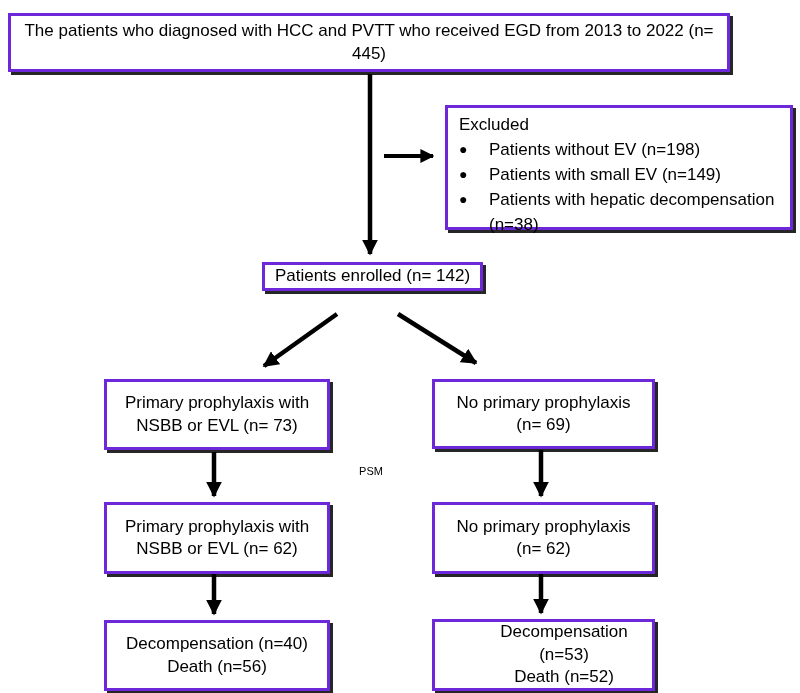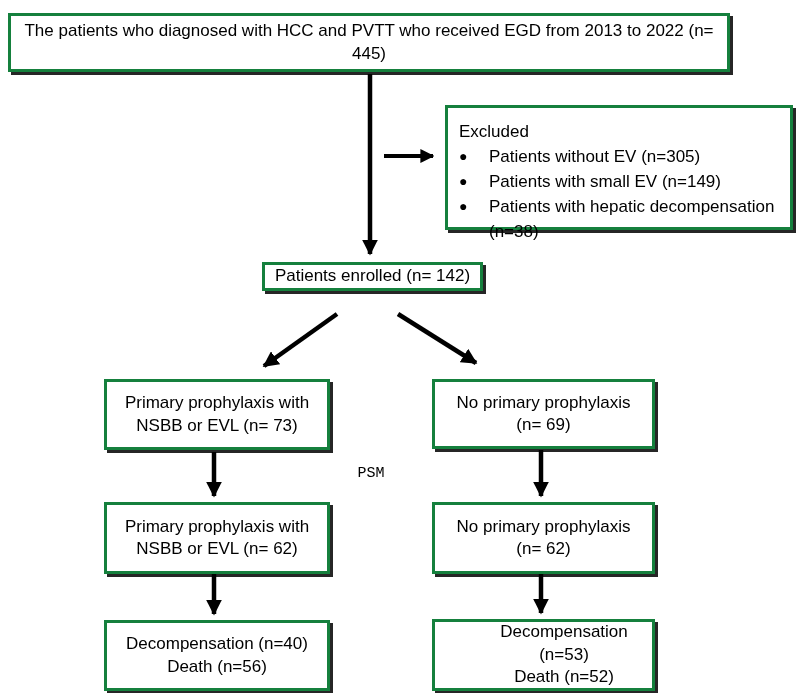--- a/index.html
+++ b/index.html
@@ -18,21 +18,21 @@
   }
   .arrows {
     position: absolute;
     left: 0; top: 0;
     width: 800px; height: 693px;
     pointer-events: none;
   }
   .fc-box {
     position: absolute;
     box-sizing: border-box;
-    border: 3px solid #15803d;
+    border: 3px solid #6d28d9;
     background: #ffffff;
     box-shadow: 3px 3px 0 rgba(0,0,0,0.85);
     display: flex;
     align-items: center;
     justify-content: center;
     text-align: center;
     font-size: 17px;
     line-height: 1.32;
   }
   .fc-box .box-text {
@@ -45,38 +45,37 @@
   .right-1      { left: 432px; top: 379px; width: 223px; height: 70px; }
   .left-2       { left: 104px; top: 502px; width: 226px; height: 72px; }
   .right-2      { left: 432px; top: 502px; width: 223px; height: 72px; }
   .left-3       { left: 104px; top: 620px; width: 226px; height: 71px; align-items: center; }
   .right-3      { left: 432px; top: 619px; width: 223px; height: 72px; padding-left: 41px; }
 
   .excluded-box {
     left: 445px; top: 105px; width: 348px; height: 125px;
     display: block;
     text-align: left;
-    padding: 11px 8px 0 11px;
+    padding: 4px 8px 0 11px;
     font-size: 17px;
     line-height: 25px;
   }
   .ex-item { display: flex; }
   .ex-item .bullet {
     width: 30px;
     flex: 0 0 30px;
     font-size: 14px;
   }
   .ex-item .txt { flex: 1; }
 
   .psm {
     position: absolute;
     left: 335px; top: 465px; width: 72px;
     text-align: center;
-    font-size: 15px;
-    font-family: Liberation Mono, monospace;
+    font-size: 11px;
   }
 </style>
 </head>
 <body>
 
 <div class="canvas">
 
   <svg class="arrows" viewBox="0 0 800 693">
     <defs>
       <marker id="ah" viewBox="0 0 10 10" refX="9" refY="5" markerWidth="3.5" markerHeight="3.5" orient="auto-start-reverse">
@@ -94,21 +93,21 @@
   </svg>
 
   <div class="fc-box top-box">
     <span class="box-text">The patients who diagnosed with HCC and PVTT who received EGD from 2013 to 2022 (n= 445)</span>
   </div>
 
   <div class="fc-box excluded-box">
     <div class="ex-title">Excluded</div>
     <div class="ex-item">
       <span class="bullet">●</span>
-      <span class="txt">Patients without EV (n=305)</span>
+      <span class="txt">Patients without EV (n=198)</span>
     </div>
     <div class="ex-item">
       <span class="bullet">●</span>
       <span class="txt">Patients with small EV (n=149)</span>
     </div>
     <div class="ex-item">
       <span class="bullet">●</span>
       <span class="txt">Patients with hepatic decompensation (n=38)</span>
     </div>
   </div>

